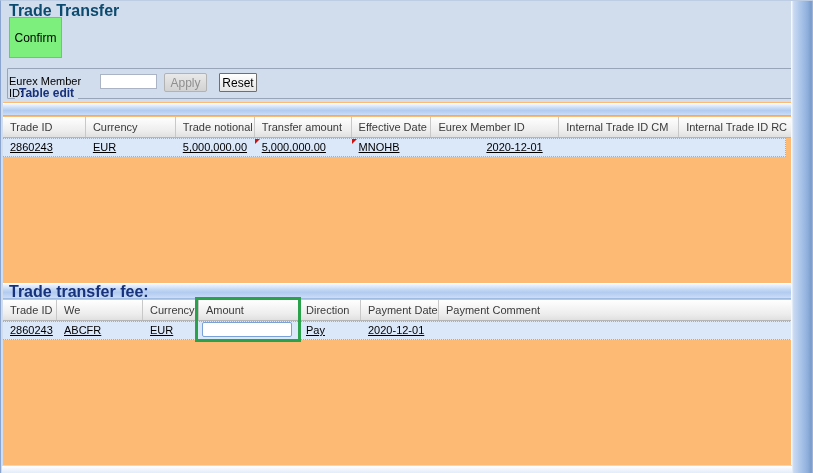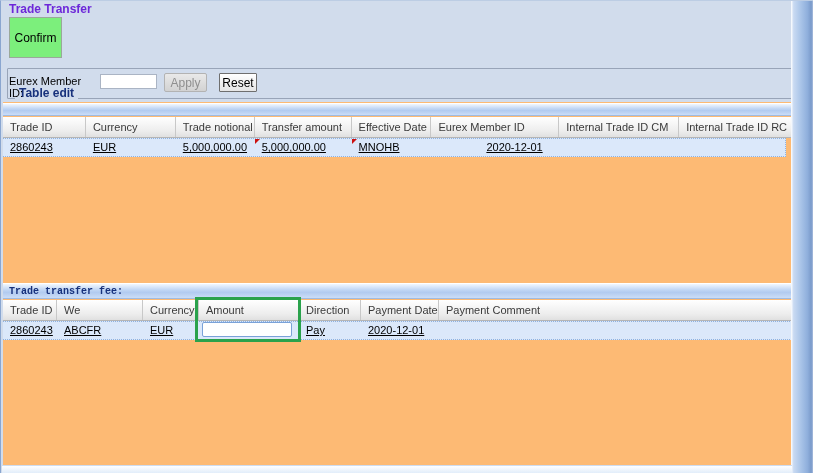--- a/index.html
+++ b/index.html
@@ -16,21 +16,21 @@
     background:linear-gradient(90deg,#ffffff 0%, #c9daf2 12%, #a9c4e8 45%, #8fafdc 75%, #7a9aca 92%, #aabede 100%);
   }
   .bottom-frame{
     position:absolute; left:1px; bottom:0; width:790px; height:8px;
     background:linear-gradient(180deg,#ffffff,#e2edfa);
     border-top:1px solid #cfdcEF;
   }
   
   .title-text{
     position:absolute; left:8px; top:1px;
-    font-size:12px; font-weight:bold; color:#6d28d9;
+    font-size:16px; font-weight:bold; color:#0c4a6e;
   }
   .close-btn{
     position:absolute; left:792px; top:3px; width:14px; height:14px;
     border:1px solid #7a9cc9; border-radius:2px;
     background:linear-gradient(180deg,#f6faff,#d9e7f8);
     color:#4a6ea9; font-size:10px; font-weight:bold; line-height:11px;
     text-align:center; cursor:pointer; padding:0;
   }
   
   .confirm-btn{
@@ -77,22 +77,22 @@
   }
   .blue-bar{
     position:absolute; left:0; top:1px; width:789px; height:13px;
     background:linear-gradient(180deg,#f2f7fe 0%, #c3d8f5 40%, #b2cbf0 60%, #cbddf7 100%);
     border-top:1px solid #ffffff; border-bottom:1px solid #9fbbe2;
   }
   .fee-bar{
     position:absolute; left:0; top:181px; width:789px; height:16px;
     background:linear-gradient(180deg,#f2f7fe 0%, #c3d8f5 40%, #b2cbf0 60%, #cbddf7 100%);
     border-top:1px solid #ffffff; border-bottom:1px solid #9fbbe2;
-    font-size:10px; font-weight:bold; color:#17317c;
-    line-height:15px; padding-left:6px;font-family:Liberation Mono, monospace;
+    font-size:16px; font-weight:bold; color:#17317c;
+    line-height:15px; padding-left:6px;
   }
   .grid-header{
     position:absolute; left:0; width:789px; height:21px; display:flex;
     background:linear-gradient(180deg,#ffffff 0%, #ededed 70%, #e0e0e0 100%);
     border-bottom:1px solid #b5b5b5;
   }
   .t1-header{ top:15px; }
   .t2-header{ top:198px; }
   .hcell{
     height:20px; line-height:20px; font-size:11px; color:#3a3a3a;

